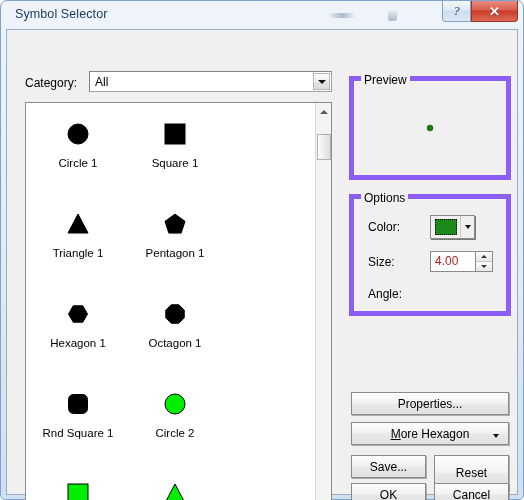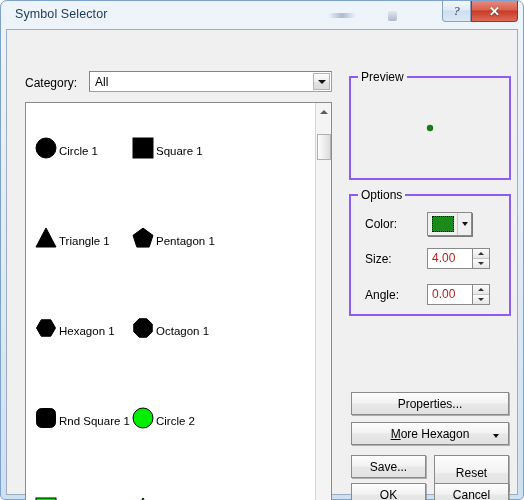--- a/index.html
+++ b/index.html
@@ -130,22 +130,23 @@
   }
   #symbol-grid {
     position: absolute;
     left: 0; top: 0;
     width: 290px;
     display: flex; flex-wrap: wrap;
   }
   .sym-cell {
     width: 90px; height: 90px;
     margin-left: 7px;
-    display: flex; 
+    display: flex; flex-direction: column;
     align-items: center; justify-content: flex-start;
+    padding-top: 14px;
   }
   .sym-art { height: 34px; display: flex; align-items: center; justify-content: center; }
   .sym-label {
     margin-top: 6px;
     font-size: 11.5px; color: #000;
     white-space: nowrap;
   }
 
   
   #list-scroll {
@@ -172,21 +173,21 @@
     position: absolute;
     top: 19px; left: 1px;
     width: 14px; height: 26px;
     background: linear-gradient(to right, #fdfdfd, #eaeaea 60%, #dcdcdc);
     border: 1px solid #b0b0b0;
   }
 
   
   .groupbox {
     position: absolute;
-    border: 2px solid #8b5cf6;
+    border: 5px solid #8b5cf6;
   }
   .group-title {
     position: absolute;
     top: -8px; left: 7px;
     background: #f0f0f0;
     padding: 0 3px;
     font-size: 12px; color: #000;
   }
   #preview-group { left: 342px; top: 46px; width: 162px; height: 104px; }
   #preview-canvas {
@@ -448,31 +449,20 @@
               </div>
             <div class="spin-b">
                 <div class="spin-dn"></div>
               </div>
           </div>
         </div>
       </div>
 
       <div class="opt-row" id="row-angle">
         <span class="opt-label">Angle:</span>
-        <div class="spinner">
-          <div class="spin-field">0.00</div>
-          <div class="spin-btns">
-            <div class="spin-b">
-                <div class="spin-up"></div>
-              </div>
-            <div class="spin-b">
-                <div class="spin-dn"></div>
-              </div>
-          </div>
-        </div>
       </div>
     </div>
 
     <div class="btn" id="btn-properties">
       <span>Properties...</span>
     </div>
 
     <div class="btn" id="btn-more">
       <span><span class="mnemonic">M</span><span>ore Hexagon</span></span>
       <span class="more-arrow">

